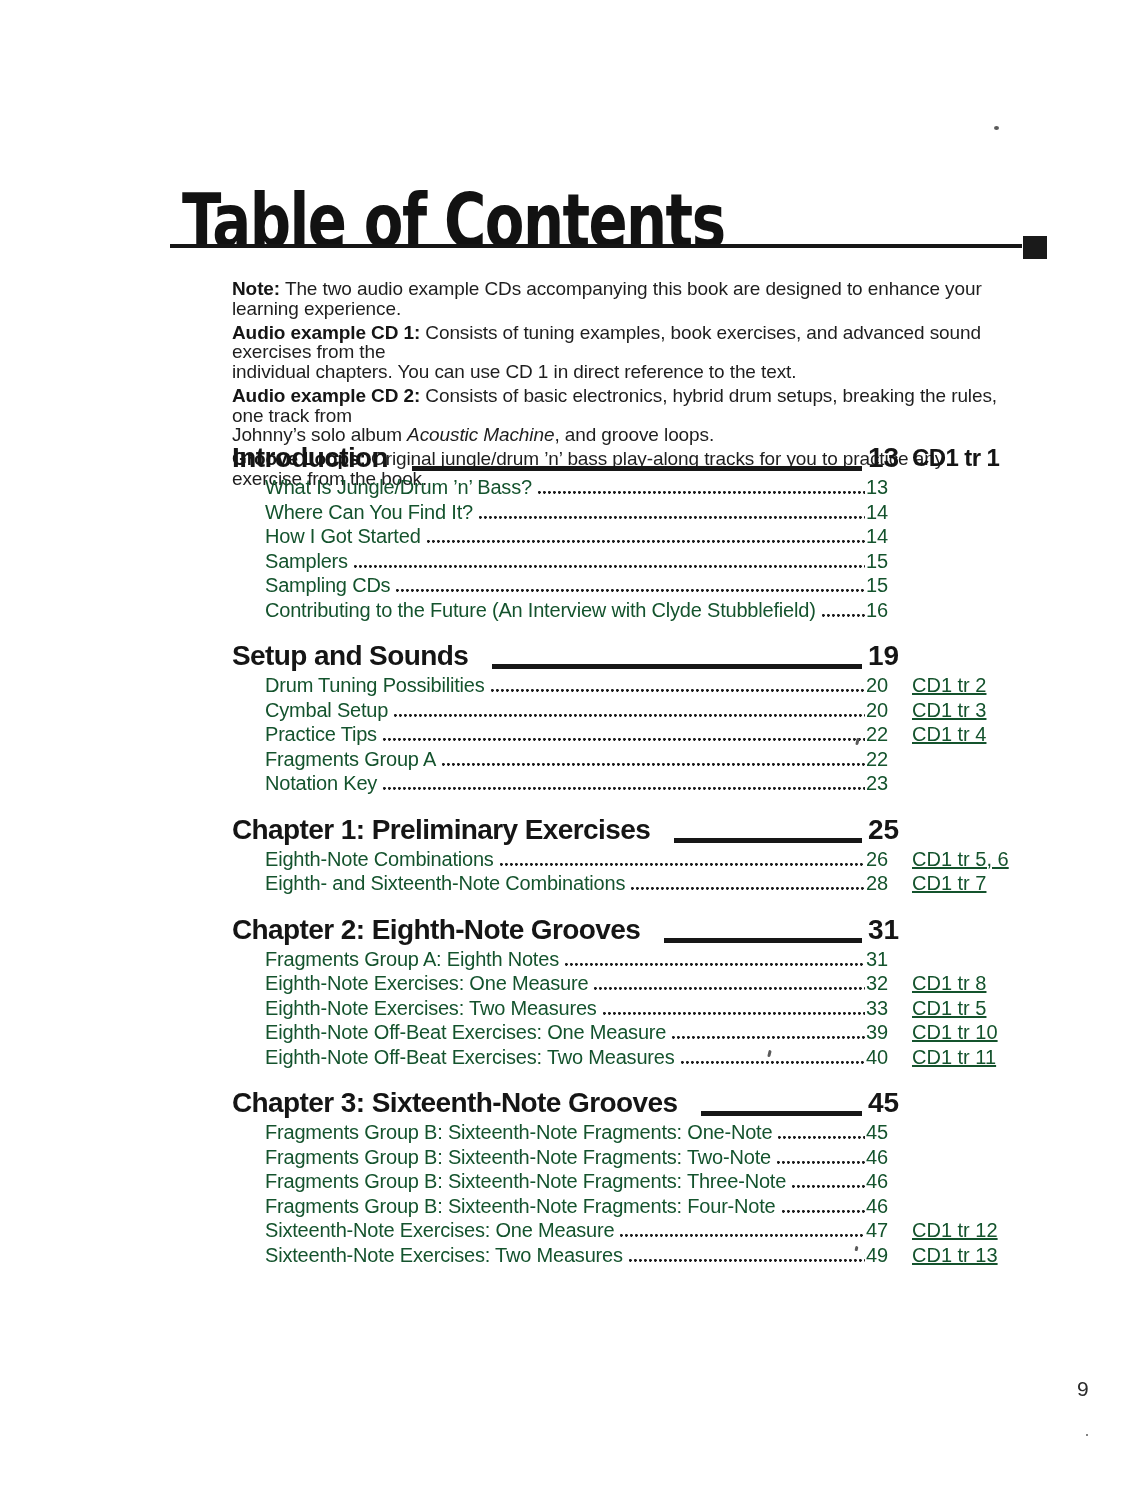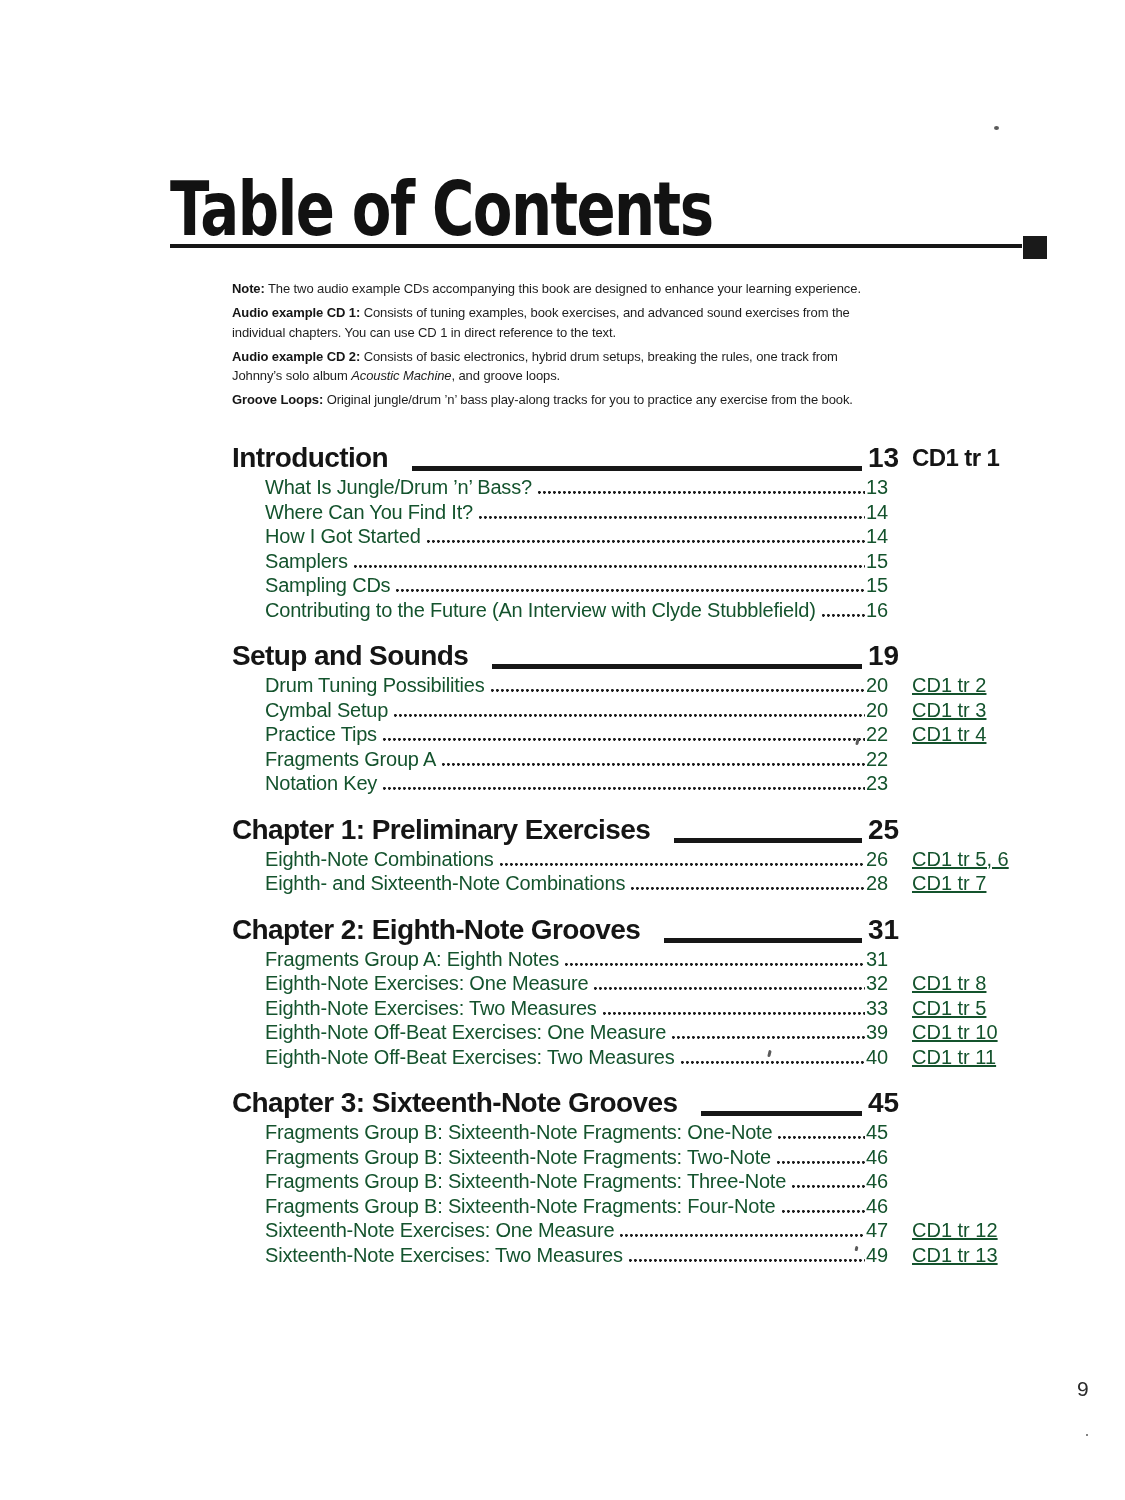--- a/index.html
+++ b/index.html
@@ -15,21 +15,21 @@
     display:inline-block;font-family:"DejaVu Sans",sans-serif;font-weight:700;
     font-size:74px;line-height:74px;letter-spacing:-2px;color:#121212;
     transform:scaleX(0.78);transform-origin:0 100%;white-space:nowrap;
   }
   .title-rule{position:absolute;left:0;top:72px;width:852px;height:4px;background:#161616;}
   .title-square{position:absolute;left:853px;top:64px;width:24px;height:23px;background:#1a1a1a;}
 
   
   .notes{position:absolute;left:232px;top:279px;width:782px;}
   .note{
-    margin:0 0 4.5px 0;font-size:13px;line-height:19.6px;letter-spacing:-0.1px;
+    margin:0 0 4.5px 0;font-size:19px;line-height:19.6px;letter-spacing:-0.1px;
     white-space:pre-line;color:#1e1e1e;
   }
   .note strong{font-weight:700;color:#151515;}
   .note em{font-style:italic;margin-top:36px;}
 
   
   .toc{position:absolute;left:232px;top:424px;width:780px;}
   .toc-section{margin:17px 0 10px 0;}
 
   .toc-heading{display:flex;font-weight:700;font-size:28px;line-height:34px;color:#151515;}
@@ -51,21 +51,21 @@
   
   .pageno{position:absolute;left:1077px;top:1377px;font-size:21px;color:#2a2a2a;}
   .speck{position:absolute;background:#5a5a5a;}
   .speck-dot{border-radius:50%;}
   .speck-tick{width:2.5px;height:7px;border-radius:2px;transform:rotate(14deg);}
 </style>
 </head>
 <body>
 
 <header class="title-wrap">
-  <h1 style="margin:0;line-height:74px;"><span class="title-text">Table of Contents</span></h1>
+  <h1 style="margin:12px;line-height:74px;"><span class="title-text">Table of Contents</span></h1>
   <div class="title-rule"></div>
   <div class="title-square"></div>
 </header>
 
 <section class="notes">
     <p class="note"><strong>Note:</strong><span> The two audio example CDs accompanying this book are designed to enhance your learning experience.</span></p>
     <p class="note"><strong>Audio example CD 1:</strong><span> Consists of tuning examples, book exercises, and advanced sound exercises from the
 individual chapters. You can use CD 1 in direct reference to the text.</span></p>
     <p class="note"><strong>Audio example CD 2:</strong><span> Consists of basic electronics, hybrid drum setups, breaking the rules, one track from
 Johnny’s solo album </span><em>Acoustic Machine</em><span>, and groove loops.</span></p>

